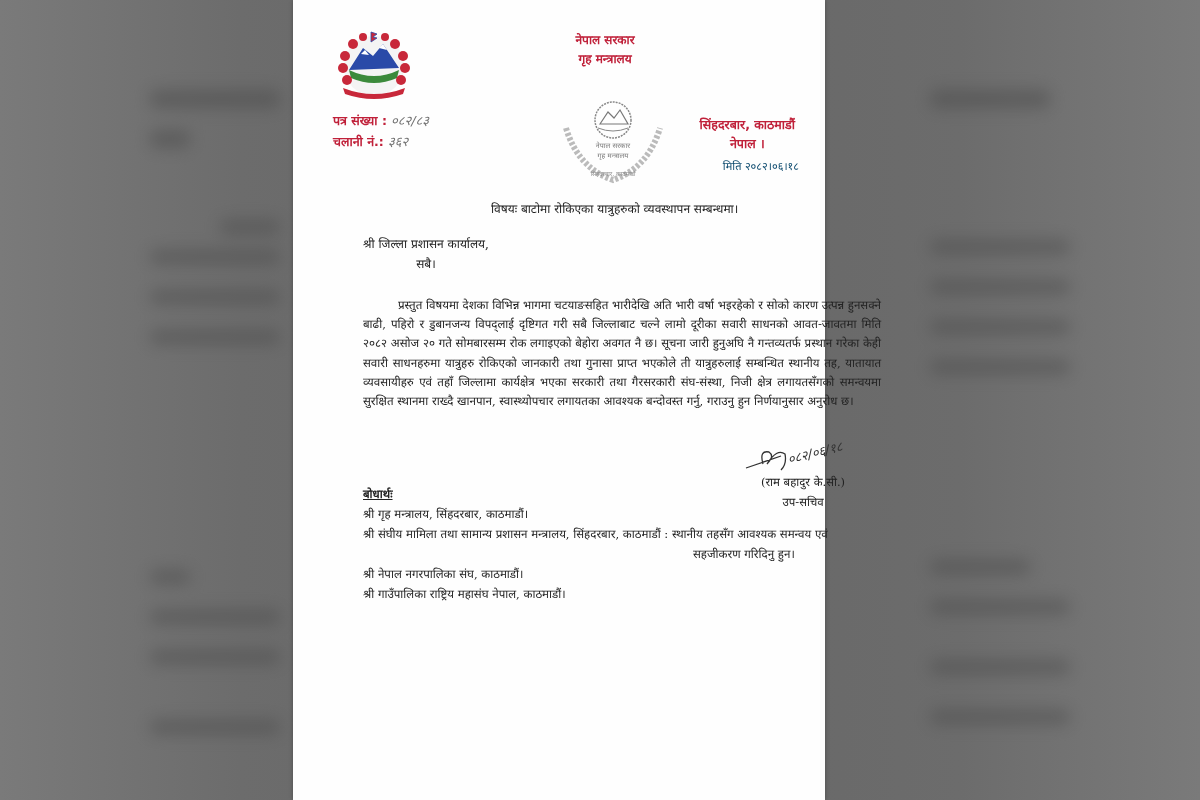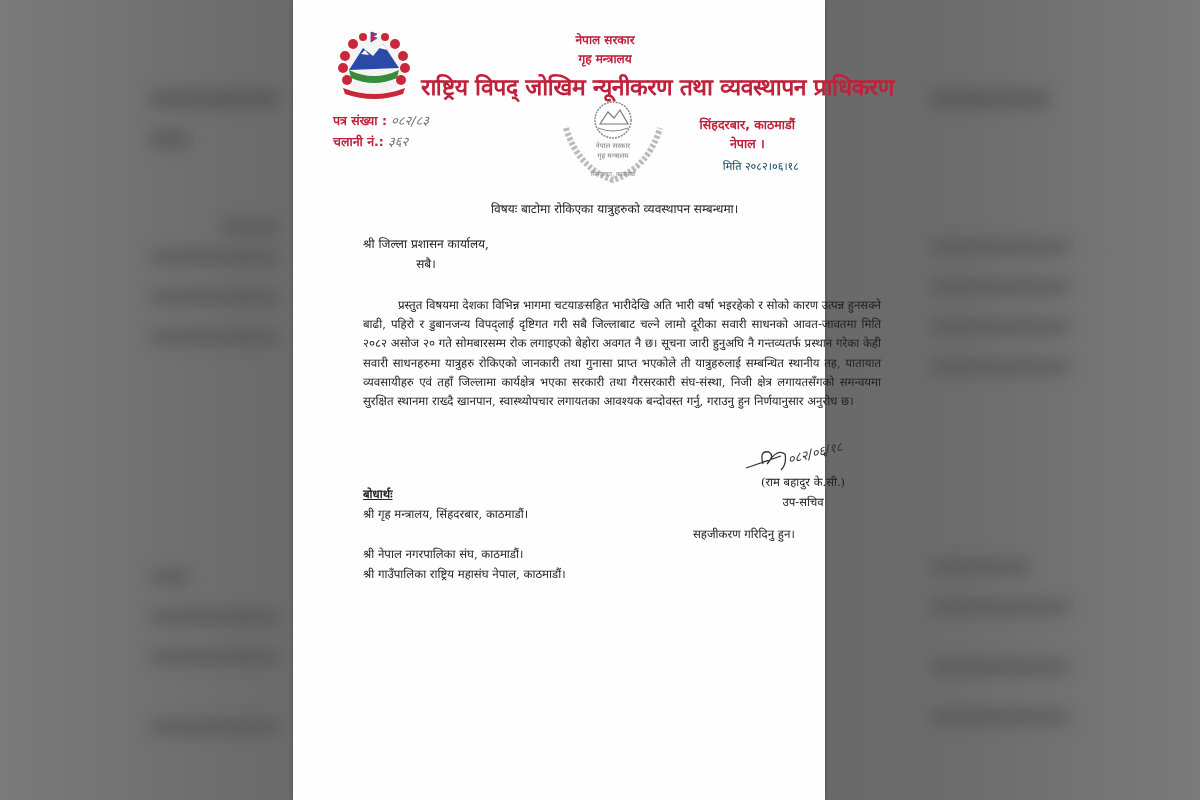--- a/index.html
+++ b/index.html
@@ -98,21 +98,20 @@
         <circle cx="70" cy="52" r="5"></circle>
       <circle cx="64" cy="16" r="5"></circle>
         <circle cx="54" cy="9" r="4"></circle>
     </g>
     <path d="M40 4 L40 14 L46 10 L42 9 L46 6 Z" fill="#c8283a" stroke="#2a4aa8" stroke-width="0.8"></path>
     <path d="M12 60 Q43 72 74 60 L72 66 Q43 76 14 66 Z" fill="#c8283a"></path>
   </svg>
 
   <div class="gov-line" style="left:212px;top:31px;">नेपाल सरकार</div>
   <div class="gov-line" style="left:212px;top:50px;">गृह मन्त्रालय</div>
-  <div class="authority">राष्ट्रिय विपद् जोखिम न्यूनीकरण तथा व्यवस्थापन प्राधिकरण</div>
 
   <div class="ref" style="top:111px;">
     <span>पत्र संख्या :</span><span class="hand">०८२/८३</span>
   </div>
   <div class="ref" style="top:132px;">
     <span>चलानी नं.:</span><span class="hand">३६२</span>
   </div>
 
   <svg class="stamp" viewBox="0 0 110 88">
     <circle cx="55" cy="22" r="18" fill="none" stroke="#888" stroke-width="1.5" stroke-dasharray="2 1"></circle>
@@ -145,17 +144,18 @@
   </svg>
 
   <div class="signer">
     <div>(राम बहादुर के.सी.)</div>
     <div>उप-सचिव</div>
   </div>
 
   <div class="cc">
     <div class="cc-title">बोधार्थः</div>
     <div>श्री गृह मन्त्रालय, सिंहदरबार, काठमाडौं।</div>
+    <div>श्री संघीय मामिला तथा सामान्य प्रशासन मन्त्रालय, सिंहदरबार, काठमाडौं : स्थानीय तहसँग आवश्यक समन्वय एवं</div>
     <div class="cc-note">सहजीकरण गरिदिनु हुन।</div>
     <div>श्री नेपाल नगरपालिका संघ, काठमाडौं।</div>
     <div>श्री गाउँपालिका राष्ट्रिय महासंघ नेपाल, काठमाडौं।</div>
   </div>
 </div>
 
 </body></html>

